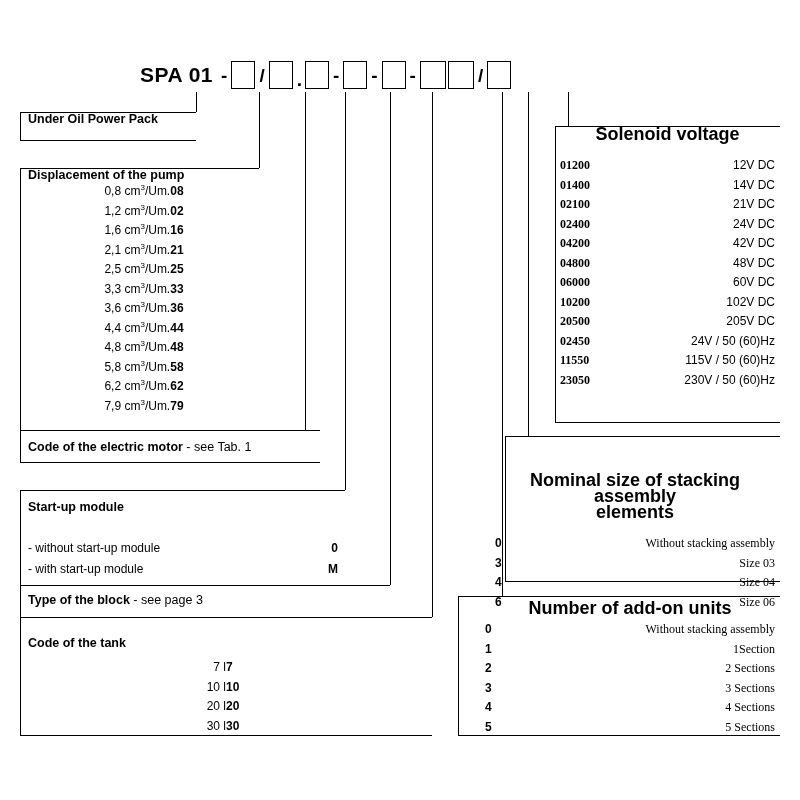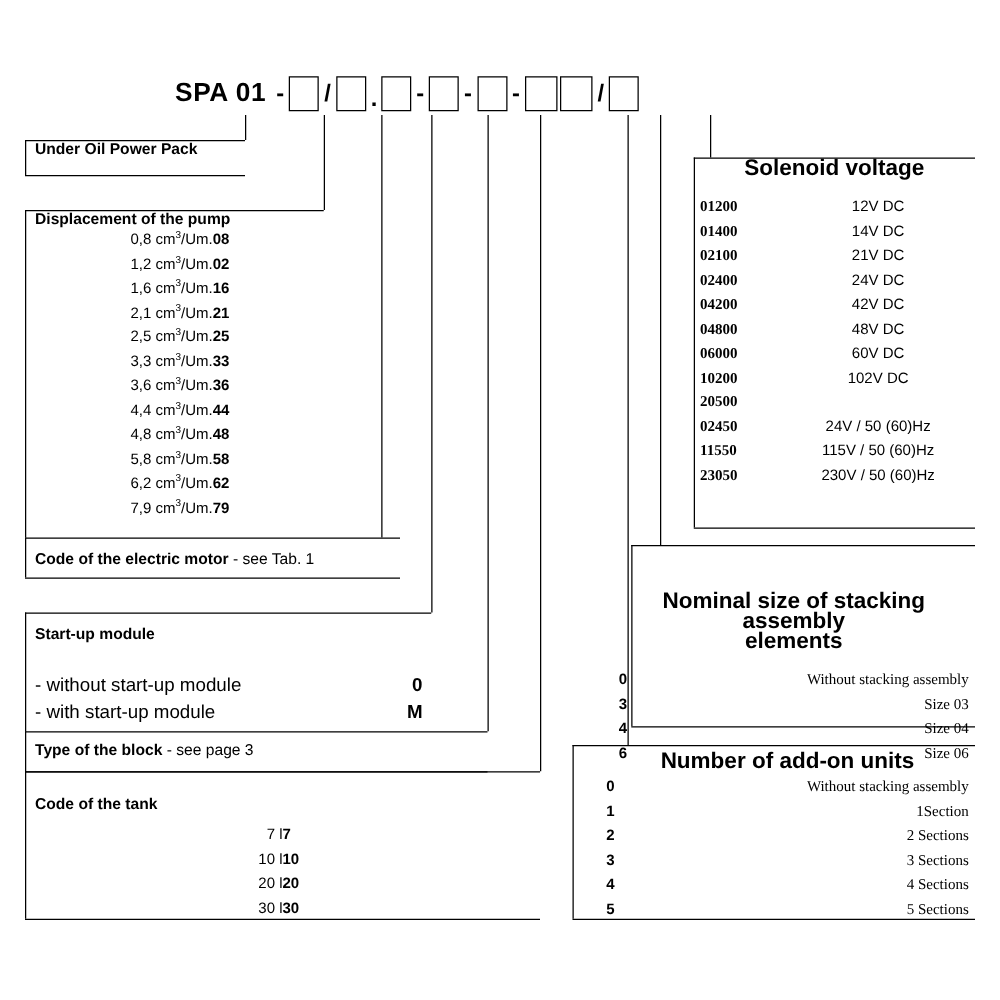--- a/index.html
+++ b/index.html
@@ -165,41 +165,41 @@
     line-height: 19.5px;
   }
   .kv .code {
     font-weight: bold;
     width: 70px;
     flex: 0 0 70px;
     font-family: Liberation Serif, serif;
   }
   .kv .desc {
     flex: 1;
-    text-align: center;
+    text-align: right;
   }
   .kv2 {
     display: flex;
     font-size: 12px;
     line-height: 19.5px;
   }
   .kv2 .code {
     font-weight: bold;
     width: 40px;
     flex: 0 0 40px;
   }
   .kv2 .desc {
     flex: 1;
     text-align: right;
     font-family: Liberation Serif, serif;
   }
   .startup-row {
     display: flex;
     justify-content: space-between;
-    font-size: 15px;
+    font-size: 12px;
     line-height: 21px;
   }
   .startup-row .val { font-weight: bold; }
 </style>
 </head>
 <body>
 
 <div class="page">
 
   <div class="code-row">
@@ -390,20 +390,21 @@
     <div class="kv">
       <span class="code">06000</span>
       <span class="desc">60V DC</span>
     </div>
     <div class="kv">
       <span class="code">10200</span>
       <span class="desc">102V DC</span>
     </div>
     <div class="kv">
       <span class="code">20500</span>
+      <span class="desc">205V DC</span>
     </div>
     <div class="kv">
       <span class="code">02450</span>
       <span class="desc">24V / 50 (60)Hz</span>
     </div>
     <div class="kv">
       <span class="code">11550</span>
       <span class="desc">115V / 50 (60)Hz</span>
     </div>
     <div class="kv">

